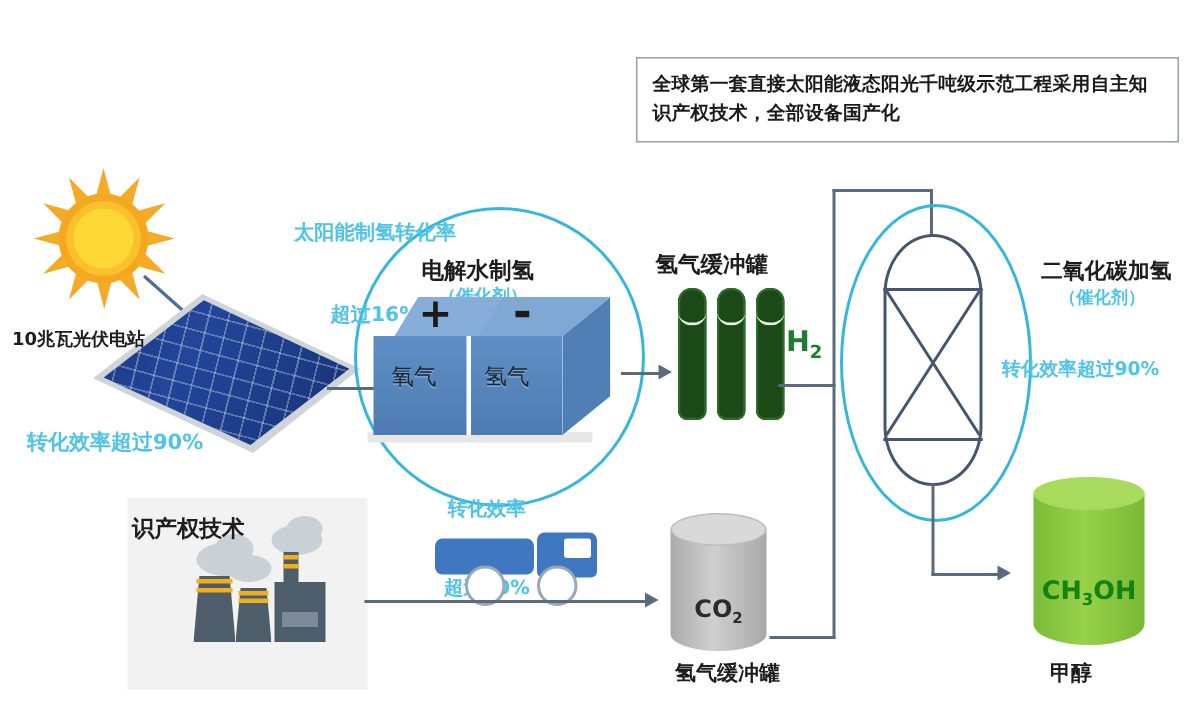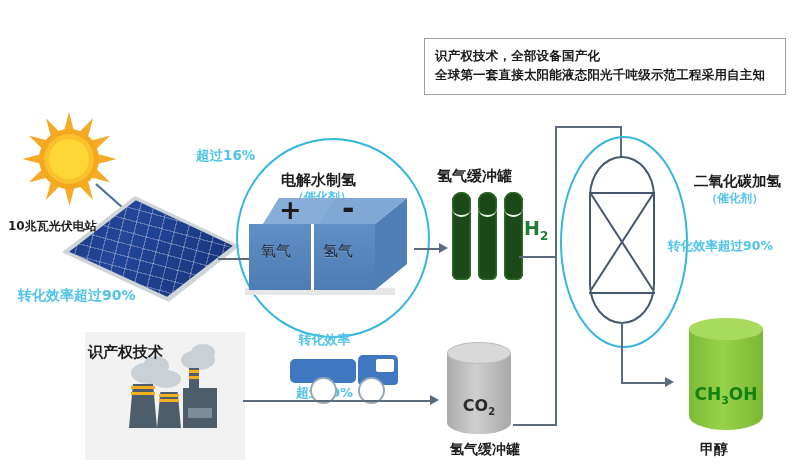--- a/index.html
+++ b/index.html
@@ -109,22 +109,22 @@
        border-top:5.5px solid transparent;border-bottom:5.5px solid transparent;}
 
   .lbl{position:absolute;white-space:pre;line-height:1.35;}
 </style>
 </head>
 <body>
 
 <div class="stage">
 
   <div class="abs" id="banner">
+    <div class="btxt">全球第一套直接太阳能液态阳光千吨级示范工程采用自主知</div>
     <div class="btxt">识产权技术，全部设备国产化</div>
-    <div class="btxt">全球第一套直接太阳能液态阳光千吨级示范工程采用自主知</div>
   </div>
 
   <div class="abs" id="sun">
     <div class="ray" style="transform:rotate(0deg) translateY(-24px)"></div>
     <div class="ray" style="transform:rotate(30deg) translateY(-24px)"></div>
     <div class="ray" style="transform:rotate(60deg) translateY(-24px)"></div>
     <div class="ray" style="transform:rotate(90deg) translateY(-24px)"></div>
     <div class="ray" style="transform:rotate(120deg) translateY(-24px)"></div>
     <div class="ray" style="transform:rotate(150deg) translateY(-24px)"></div>
     <div class="ray" style="transform:rotate(180deg) translateY(-24px)"></div>
@@ -148,20 +148,21 @@
     <div class="glass"></div>
   </div>
 
   <div class="lbl cn-dark" style="left:8px;top:218px;font-size:12px;">10兆瓦光伏电站</div>
 
   <div class="lbl cn-blue" style="left:18px;top:286px;font-size:14px;">转化效率超过90%</div>
 
   <div class="abs ellipse" style="left:236px;top:138px;width:190px;height:196px;"></div>
 
   <div class="lbl cn-blue" style="left:196px;top:110px;font-size:13.5px;text-align:center;">
+    <div>太阳能制氢转化率</div>
     <div>超过16%</div>
   </div>
 
   <div class="hline" style="left:218px;top:258px;width:36px;"></div>
 
   <div class="lbl cn-dark" style="left:281px;top:170px;font-size:15px;">电解水制氢</div>
   <div class="lbl cn-blue" style="left:292px;top:189px;font-size:12px;">（催化剂）</div>
 
   <div class="abs" id="ebox">
     <div class="shadow"></div>

